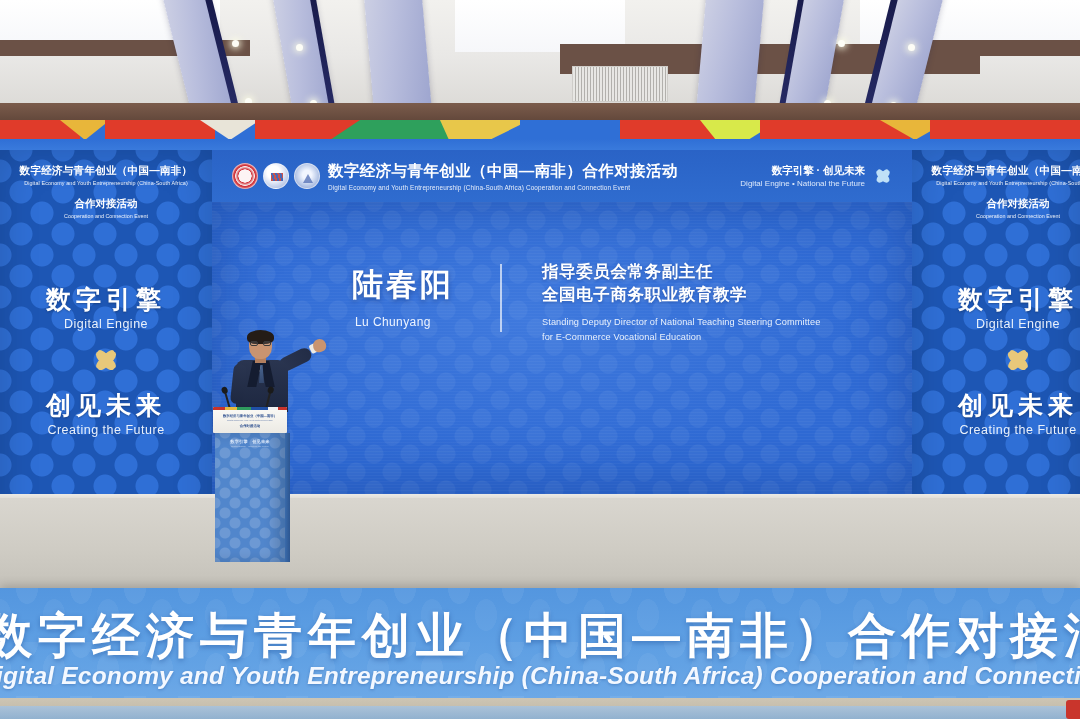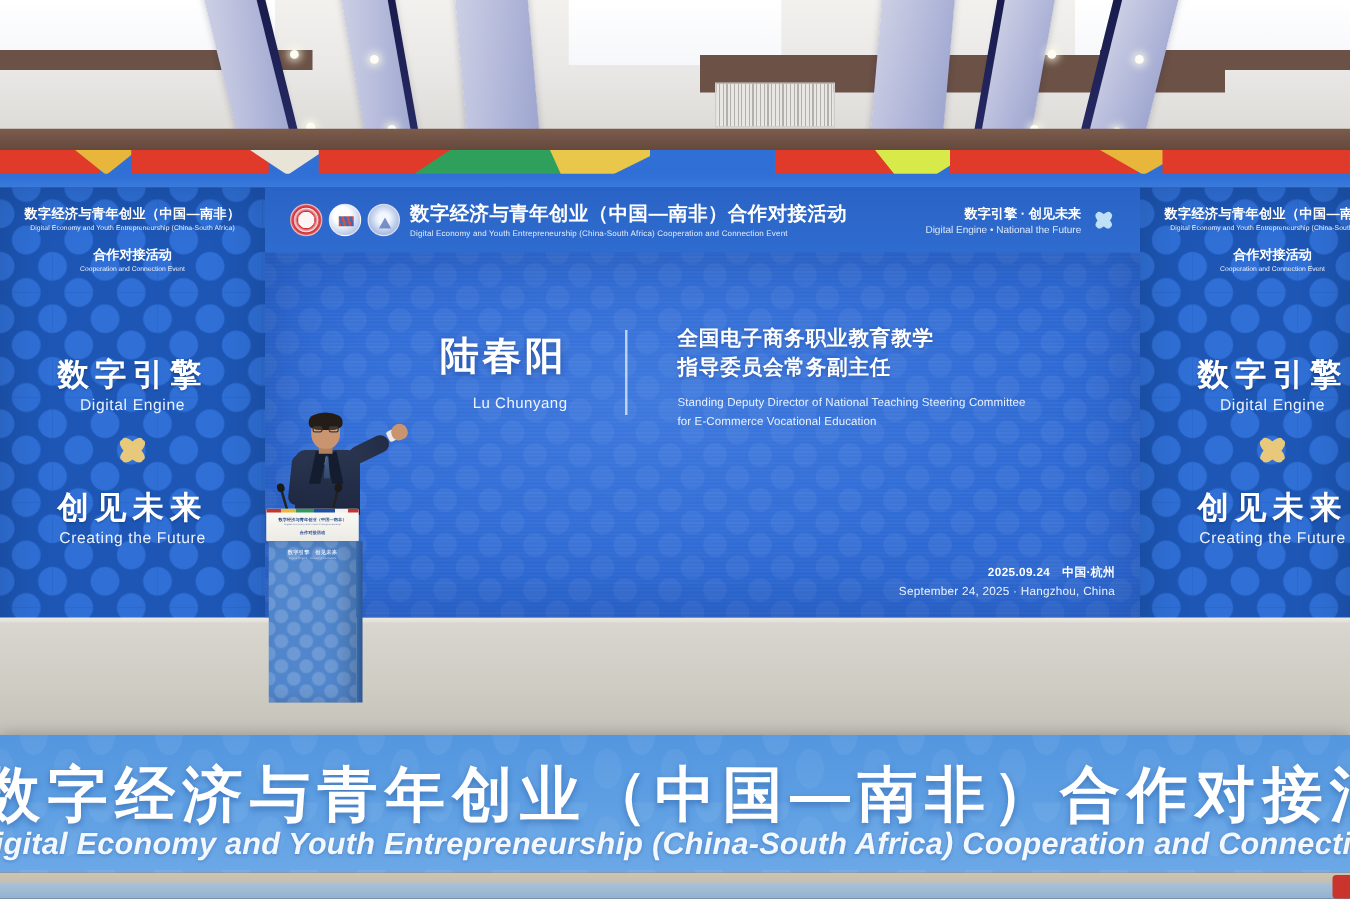--- a/index.html
+++ b/index.html
@@ -102,21 +102,21 @@
            radial-gradient(circle at 0% 50%, rgba(255,255,255,.05) 9px, transparent 10px),
            radial-gradient(circle at 100% 50%, rgba(255,255,255,.05) 9px, transparent 10px),
            radial-gradient(circle at 50% 0%, rgba(255,255,255,.05) 9px, transparent 10px),
            radial-gradient(circle at 50% 100%, rgba(255,255,255,.05) 9px, transparent 10px);
          background-size:auto, 36px 36px, 36px 36px, 36px 36px, 36px 36px;
          overflow:hidden;
          box-shadow:inset 0 0 60px rgba(10,40,110,.35); }
   .led-glow { position:absolute; left:0; top:0; width:100%; height:100%;
               background:radial-gradient(ellipse at 45% 40%, rgba(120,175,255,.22), transparent 62%); }
 
-  .speaker-block { position:absolute; left:140px; top:62px; text-align:right; }
+  .speaker-block { position:absolute; left:140px; top:62px; text-align:left; }
   .sp-name { font-size:31px; font-weight:bold; color:#ffffff; letter-spacing:3px;
              text-shadow:0 2px 5px rgba(0,20,70,.35); }
   .sp-name-en { font-size:12px; color:#eef4ff; margin-top:9px; letter-spacing:.4px; padding-left:3px; }
   .vdiv { position:absolute; left:288px; top:62px; width:2px; height:68px;
           background:rgba(255,255,255,.65); }
   .title-block { position:absolute; left:330px; top:58px; width:290px; }
   .tb-cn { font-size:16.5px; font-weight:bold; color:#fff; line-height:1.42; letter-spacing:.6px;
            text-shadow:0 1px 3px rgba(0,20,70,.3); }
   .tb-en { font-size:9.2px; color:#e9f1fd; line-height:1.62; margin-top:8px; letter-spacing:.1px; }
 
@@ -350,29 +350,25 @@
 
   <div class="led">
     <div class="led-glow"></div>
 
     <div class="speaker-block">
       <div class="sp-name">陆春阳</div>
       <div class="sp-name-en">Lu Chunyang</div>
     </div>
     <div class="vdiv"></div>
     <div class="title-block">
+      <div class="tb-cn">指导委员会常务副主任</div>
       <div class="tb-cn">全国电子商务职业教育教学</div>
-      <div class="tb-cn">指导委员会常务副主任</div>
       <div class="tb-en">Standing Deputy Director of National Teaching Steering Committee for E-Commerce Vocational Education</div>
     </div>
 
-    <div class="led-date">
-      <div class="ld-cn">2025.09.24　中国·杭州</div>
-      <div class="ld-en">September 24, 2025 · Hangzhou, China</div>
-    </div>
   </div>
   <div class="led-frame"></div>
 
   <div class="floor-edge"></div>
   <div class="floor"></div>
 
   <div class="person">
     <div class="arm-up"></div>
     <div class="cuff"></div>
     <div class="hand"></div>

